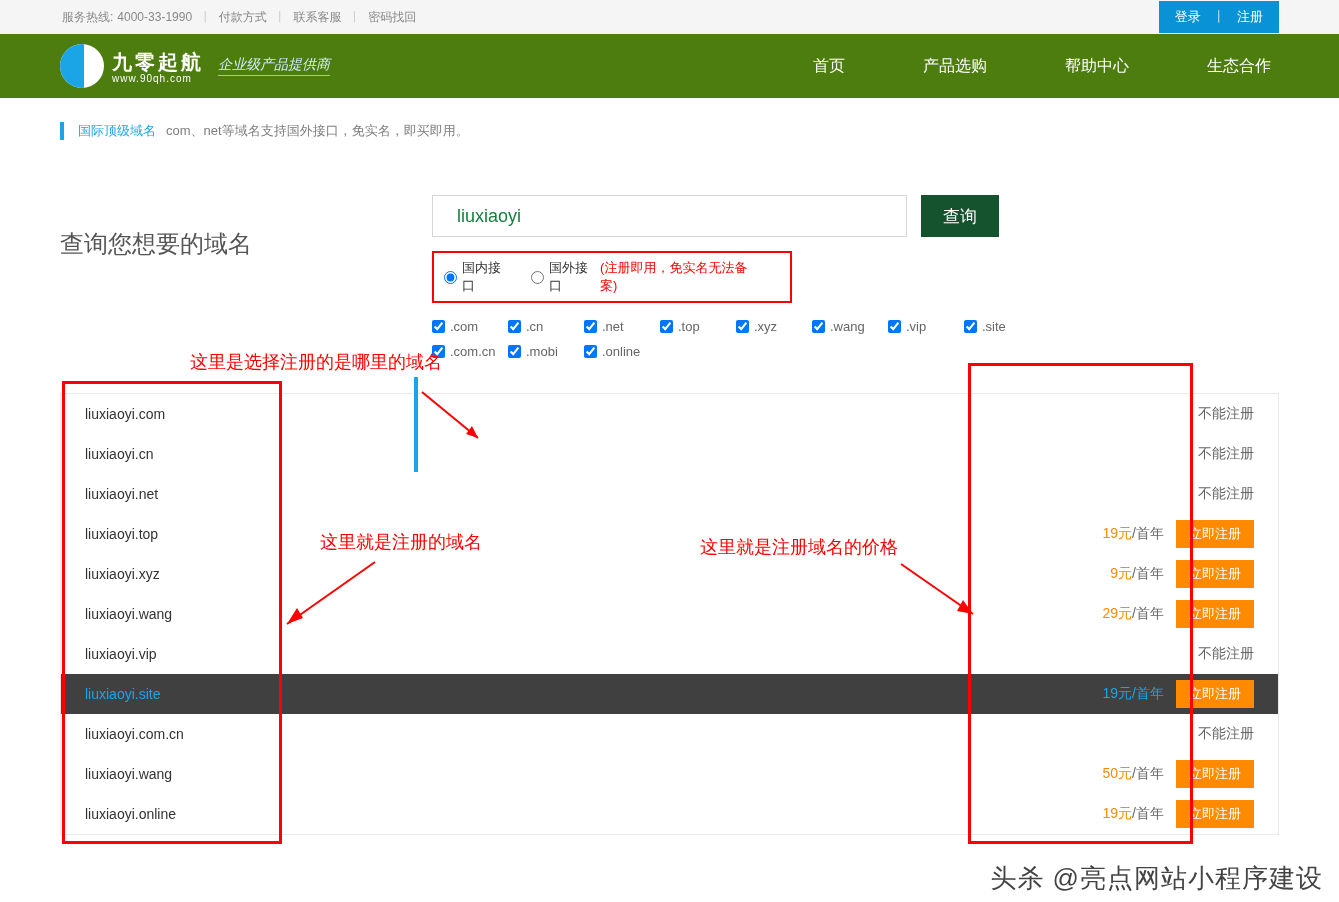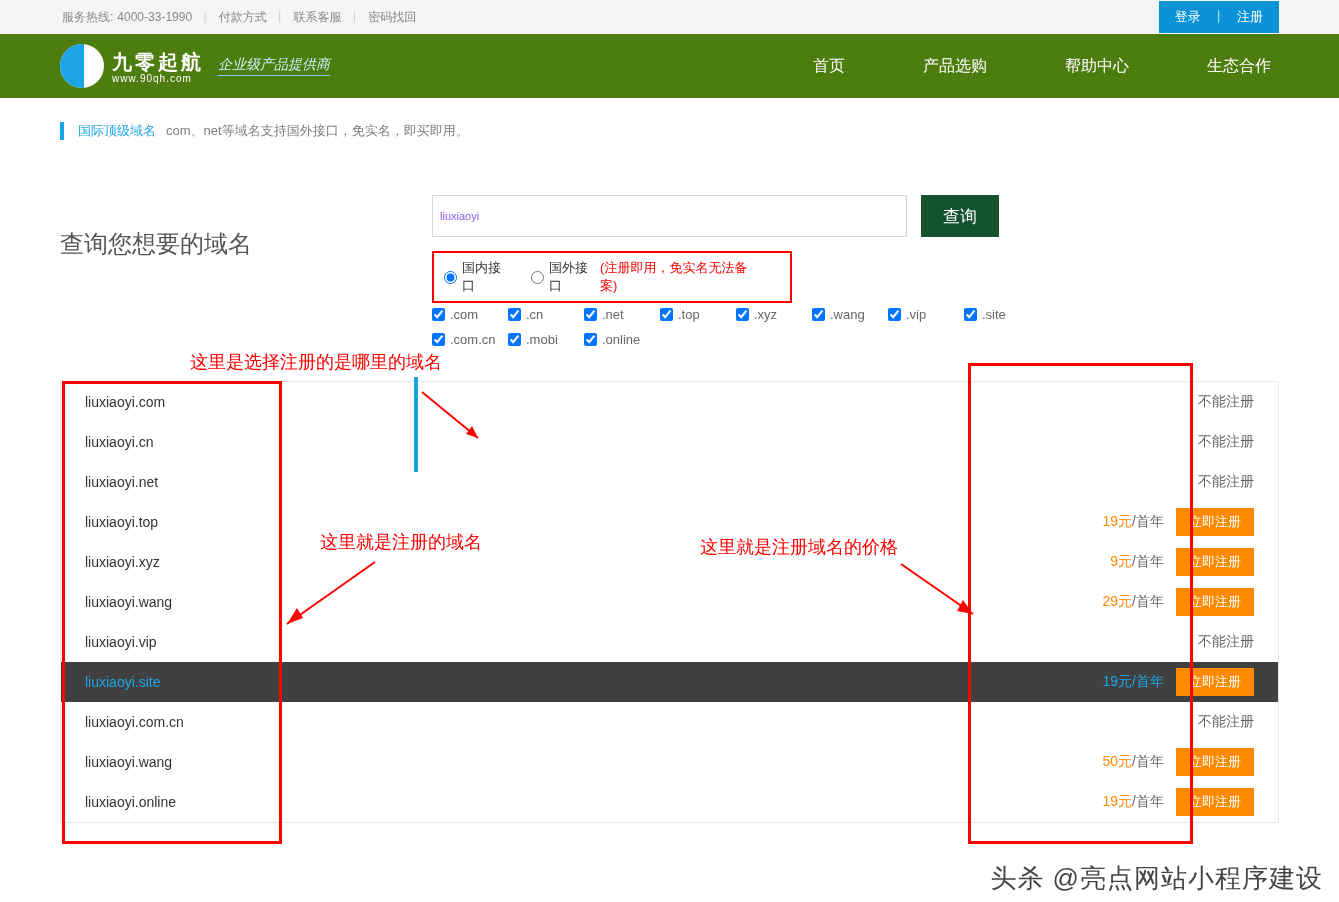--- a/index.html
+++ b/index.html
@@ -36,31 +36,31 @@
 
   
   .ann1{color:#ff0000;font-size:18px;position:absolute;left:130px;top:200px;}
   .vline{position:absolute;left:354px;top:227px;width:4px;height:95px;background:#1ca5e6;}
   .arrow1{position:absolute;left:358px;top:238px;pointer-events:none;}
 
   
   .content{position:relative;margin:0 60px;}
   .query-title{font-size:24px;color:#555;position:absolute;left:0;top:78px;}
   .search-row{position:relative;padding-top:45px;margin-left:372px;}
-  .search-input{width:475px;height:42px;border:1px solid #d7d7d7;padding:0 7px;font-size:11px;color:#8b5cf6;outline:none;vertical-align:middle;}
+  .search-input{width:475px;height:42px;border:1px solid #d7d7d7;padding:0 24px;font-size:18px;color:#15803d;outline:none;vertical-align:middle;}
   .search-btn{display:inline-block;width:78px;height:42px;background:#14532d;color:#fff;font-size:17px;border:none;margin-left:10px;vertical-align:middle;cursor:pointer;}
 
   
   .iface-row{margin-top:14px;margin-left:372px;width:360px;border:2px solid #ff0000;padding:6px 10px 6px 10px;display:flex;align-items:center;font-size:13px;}
   .iface-row label{display:flex;align-items:center;margin-right:18px;cursor:pointer;}
   .iface-row input[type=radio]{margin-right:5px;}
   .iface-row .note{color:#ff0000;}
 
   
-  .tld-block{margin-left:372px;margin-top:4px;font-size:13px;color:#666;}
+  .tld-block{margin-left:372px;margin-top:16px;font-size:13px;color:#666;}
   .tld-row{display:flex;flex-wrap:wrap;margin-bottom:10px;}
   .tld-item{width:76px;display:flex;align-items:center;}
   .tld-item input{margin-right:5px;}
 
   
   .redbox-left{position:absolute;border:3px solid #ff0000;left:62px;top:381px;width:220px;height:463px;pointer-events:none;}
   .redbox-right{position:absolute;border:3px solid #ff0000;left:968px;top:363px;width:225px;height:481px;pointer-events:none;}
 
   
   .results{margin:34px 60px 0 60px;border:1px solid #e9e9e9;}

